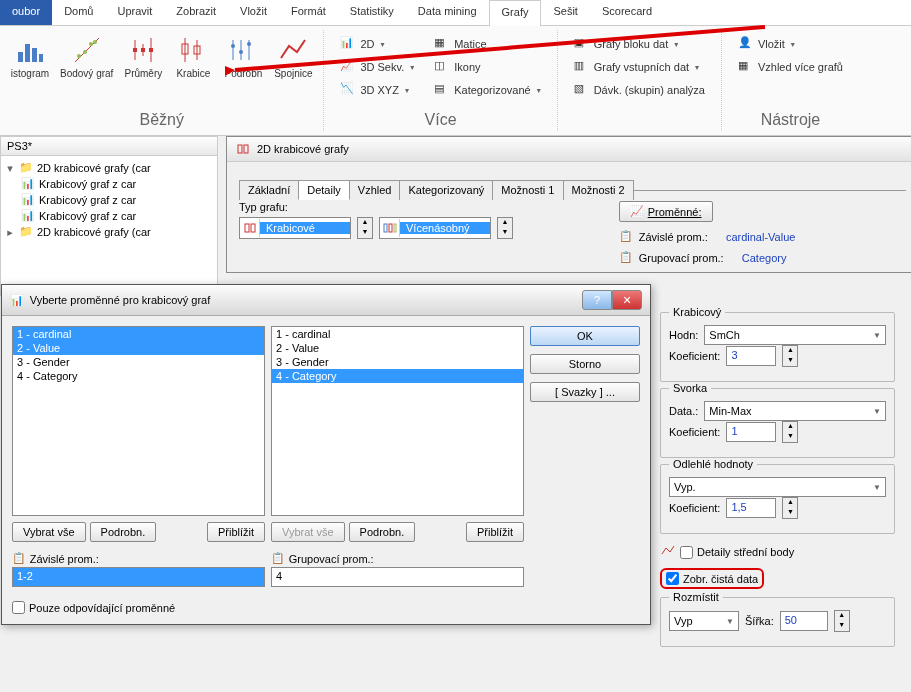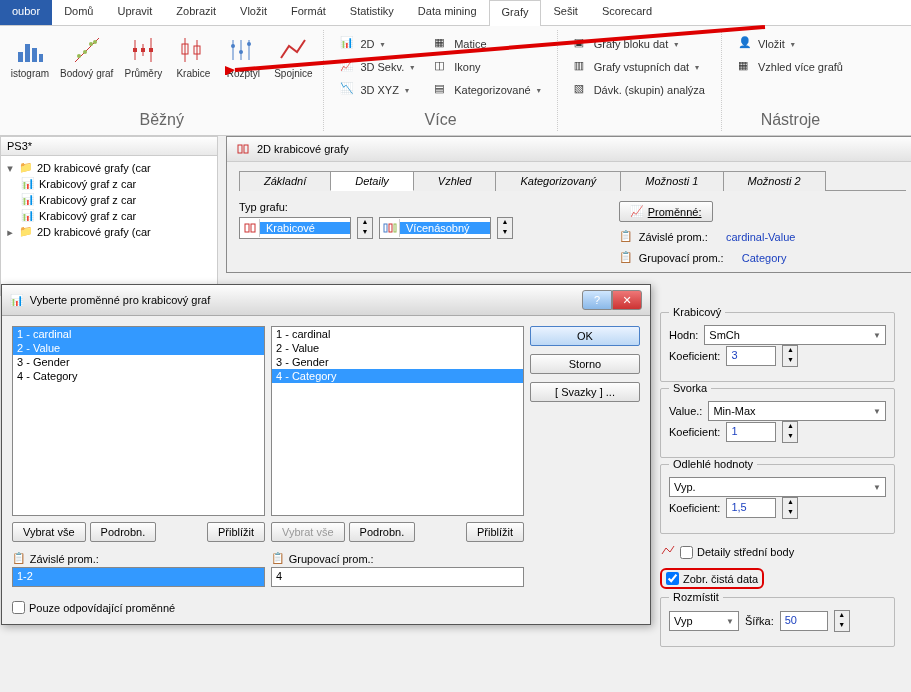--- a/index.html
+++ b/index.html
@@ -32,21 +32,21 @@
 .tree-item .exp { width: 10px; text-align: center; color: #666; }
 .tree-item .ico { width: 14px; height: 14px; }
 .tree-indent1 { padding-left: 18px; }
 
 
 .dlg1 { position: absolute; left: 218px; top: 136px; width: 693px; background: #f0f0f0; border: 1px solid #8a8a8a; margin-left: 8px; }
 .dlg-title { background: linear-gradient(#fdfdfd,#e3e3e3); padding: 4px 8px; display: flex; align-items: center; gap: 6px; border-bottom: 1px solid #ccc; }
 .dlg-title .ico { width: 16px; height: 16px; }
 .dlg-body { padding: 8px 12px; }
 .tabs { display: flex; gap: 0; border-bottom: 1px solid #999; }
-.tab { padding: 3px 24px; background: #eee; border: 1px solid #999; border-bottom: none; margin-right: -1px; cursor: pointer; position: relative; top: 1px; font-style: italic; }
+.tab { padding: 3px 8px; background: #eee; border: 1px solid #999; border-bottom: none; margin-right: -1px; cursor: pointer; position: relative; top: 10px; }
 .tab.active { background: #fff; border-bottom: 1px solid #fff; z-index: 2; }
 .form-row { display: flex; align-items: center; gap: 6px; margin-top: 8px; }
 .combo { display: inline-flex; align-items: center; border: 1px solid #888; background: #fff; height: 22px; }
 .combo .cico { width: 20px; height: 18px; display: flex; align-items: center; justify-content: center; border-right: 1px solid #ccc; }
 .combo .ctext { padding: 0 6px; background: #3399ff; color: #fff; min-width: 90px; }
 .spin { display: flex; flex-direction: column; border: 1px solid #888; }
 .spin div { width: 14px; height: 10px; text-align: center; font-size: 7px; background: #eee; cursor: pointer; }
 .btn { background: linear-gradient(#fefefe,#e4e4e4); border: 1px solid #888; padding: 3px 10px; cursor: pointer; border-radius: 2px; }
 .link { color: #1a3fbf; cursor: pointer; }
 .fieldset { border: 1px solid #bbb; padding: 6px 8px 8px; margin-top: 6px; border-radius: 2px; }
@@ -156,21 +156,21 @@
         <div class="ico">
             <svg width="32" height="32">
               <line x1="6" y1="6" x2="6" y2="26" stroke="#4a7fc8"></line>
               <line x1="14" y1="6" x2="14" y2="26" stroke="#4a7fc8"></line>
               <line x1="22" y1="6" x2="22" y2="26" stroke="#4a7fc8"></line>
               <circle cx="6" cy="12" r="2" fill="#4a7fc8"></circle>
               <circle cx="14" cy="18" r="2" fill="#4a7fc8"></circle>
               <circle cx="22" cy="10" r="2" fill="#4a7fc8"></circle>
             </svg>
           </div>
-        <div class="lbl">Rozptyl</div>
+        <div class="lbl">Podrobn</div>
       </div>
       <div class="ribbon-bigbtn">
         <div class="ico">
             <svg width="32" height="32">
               <polyline points="4,24 12,12 20,18 28,6" fill="none" stroke="#c33" stroke-width="2"></polyline>
             </svg>
           </div>
         <div class="lbl">Spojnice</div>
       </div>
     </div>
@@ -358,21 +358,21 @@
         <div class="spin">
           <div>▲</div>
           <div>▼</div>
         </div>
       </div>
   </div>
 
   <div class="fieldset">
     <span class="fieldset-title">Svorka</span>
     <div class="fieldset-row">
-        <span>Value.:</span>
+        <span>Data.:</span>
         <div class="selectbox">
           <span>Min-Max</span>
           <span class="drop">▼</span>
         </div>
       </div>
     <div class="fieldset-row">
         <span>Koeficient:</span>
         <div class="numbox">1</div>
         <div class="spin">
           <div>▲</div>

